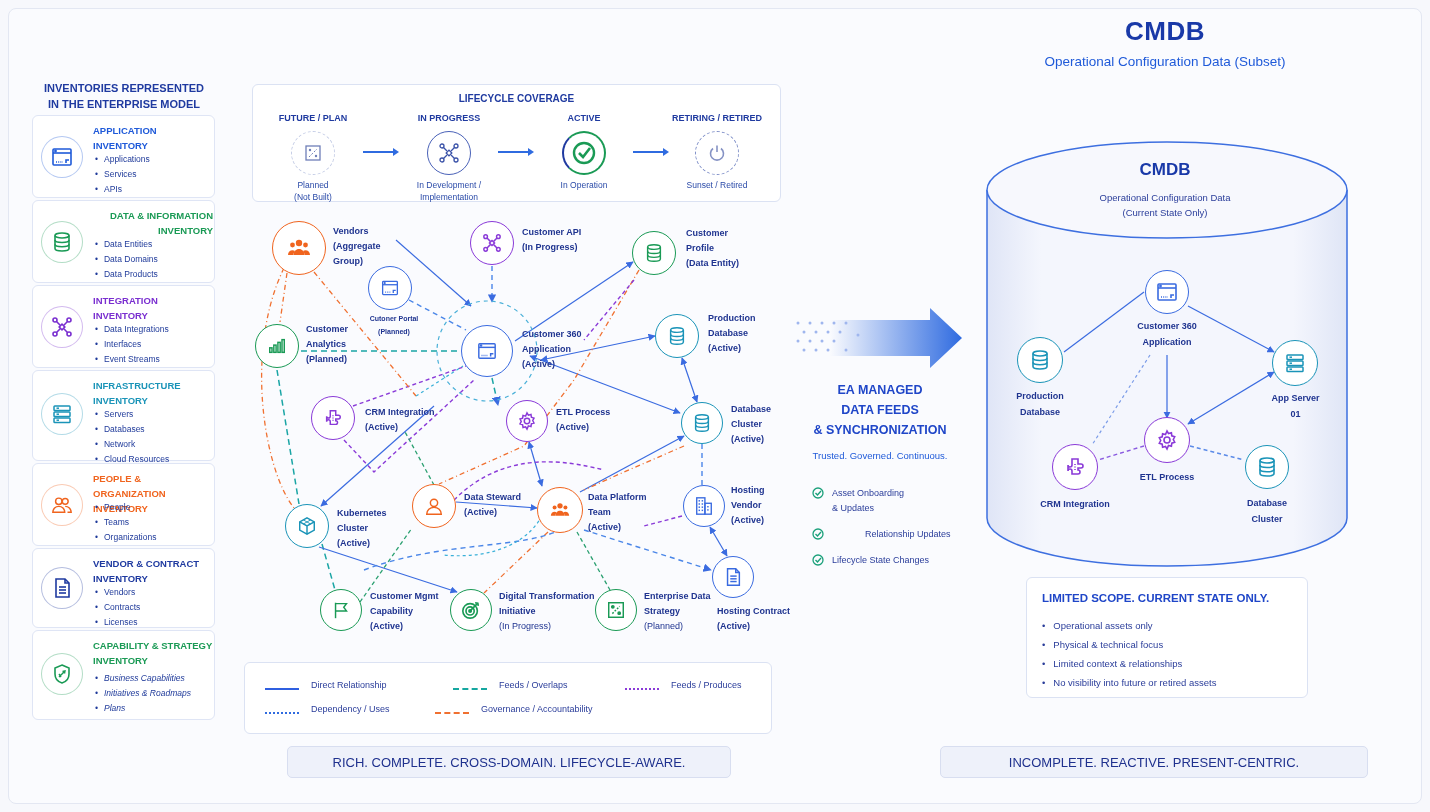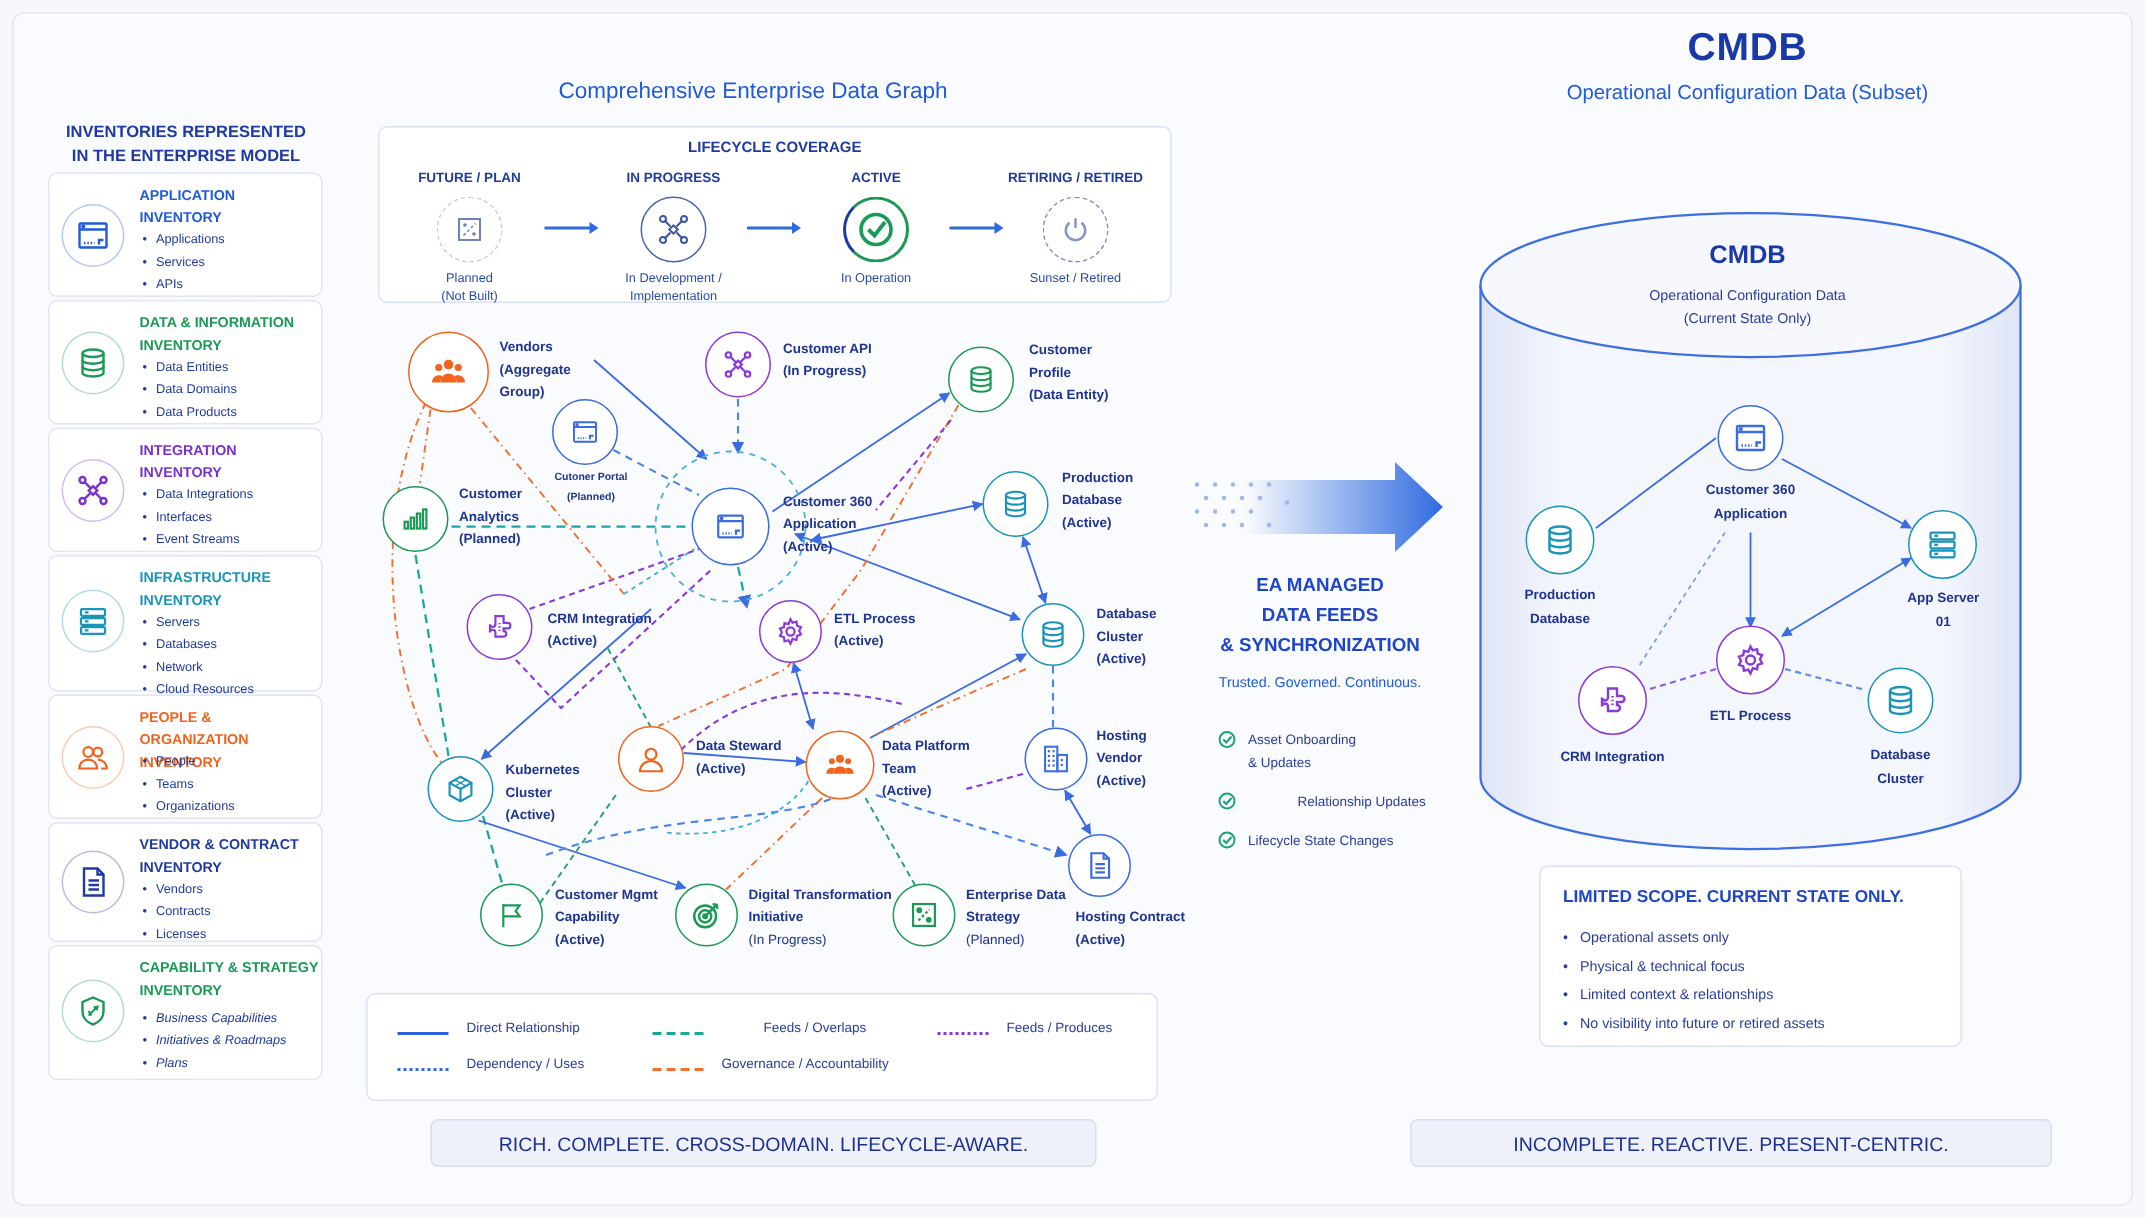--- a/index.html
+++ b/index.html
@@ -46,21 +46,20 @@
   .limit-list { position: absolute; left: 15px; top: 38px; list-style: none; font-size: 9.5px; color: #2a3d9a; line-height: 19px; }
   .limit-list li::before { content: "•"; margin-right: 8px; }
   .c-label { position: absolute; font-weight: bold; font-size: 9px; color: #1f3490; text-align: center; line-height: 16px; }
 </style>
 </head>
 <body>
 
 <div id="root">
   <div class="frame"></div>
 
-  <div class="abs subtitle" style="left:252px;top:52px;width:500px;">Comprehensive Enterprise Data Graph</div>
   <div class="abs title-main" style="left:1060px;top:16px;width:210px;font-size:26px;">CMDB</div>
   <div class="abs subtitle" style="left:990px;top:54px;width:350px;font-size:13.5px;">Operational Configuration Data (Subset)</div>
 
   <div class="abs side-head">
     <div>INVENTORIES REPRESENTED</div>
     <div>IN THE ENTERPRISE MODEL</div>
   </div>
   <div id="inv-container">
       <div class="inv-card" style="top: 115px; height: 83px;">
         <div class="inv-icon" style="top: 20px; border-color: rgba(31, 90, 217, 0.333);">
@@ -84,21 +83,21 @@
       </div>
       <div class="inv-card" style="top: 200px; height: 83px;">
         <div class="inv-icon" style="top: 20px; border-color: rgba(26, 154, 85, 0.333);">
           <svg width="22" height="22" viewBox="0 0 22 22" fill="none" stroke="#1a9a55" stroke-width="1.6">
             <ellipse cx="11" cy="4.5" rx="7" ry="2.5"></ellipse>
             <path d="M4 4.5v13c0 1.4 3.1 2.5 7 2.5s7-1.1 7-2.5v-13"></path>
             <path d="M4 9c0 1.4 3.1 2.5 7 2.5s7-1.1 7-2.5"></path>
             <path d="M4 13.3c0 1.4 3.1 2.5 7 2.5s7-1.1 7-2.5"></path>
           </svg>
         </div>
-        <div class="inv-title" style="color: rgb(26, 154, 85);">
+        <div class="inv-title" style="color: rgb(26, 154, 85); text-align: right;">
           <div>DATA &amp; INFORMATION</div>
           <div>INVENTORY</div>
         </div>
         <ul class="inv-list" style="top: 36px;">
           <li>Data Entities</li>
           <li>Data Domains</li>
           <li>Data Products</li>
         </ul>
       </div>
       <div class="inv-card" style="top: 285px; height: 83px;">
@@ -591,21 +590,21 @@
           <div>(Active)</div>
         </div>
       </div>
   </div>
 
   <div class="abs legend">
     <div class="leg-item" style="left:20px;top:17px;">
         <span class="leg-line" style="border-top:2px solid #2f5fe0;"></span>
         <span>Direct Relationship</span>
       </div>
-    <div class="leg-item" style="left:190px;top:17px;gap:28px;">
+    <div class="leg-item" style="left:208px;top:17px;">
         <span class="leg-line" style="border-top:2px dashed #16a7a0;"></span>
         <span>Feeds / Overlaps</span>
       </div>
     <div class="leg-item" style="left:380px;top:17px;">
         <span class="leg-line" style="border-top:2px dotted #8a3ad8;"></span>
         <span>Feeds / Produces</span>
       </div>
     <div class="leg-item" style="left:20px;top:41px;">
         <span class="leg-line" style="border-top:2px dotted #2f6be0;"></span>
         <span>Dependency / Uses</span>

